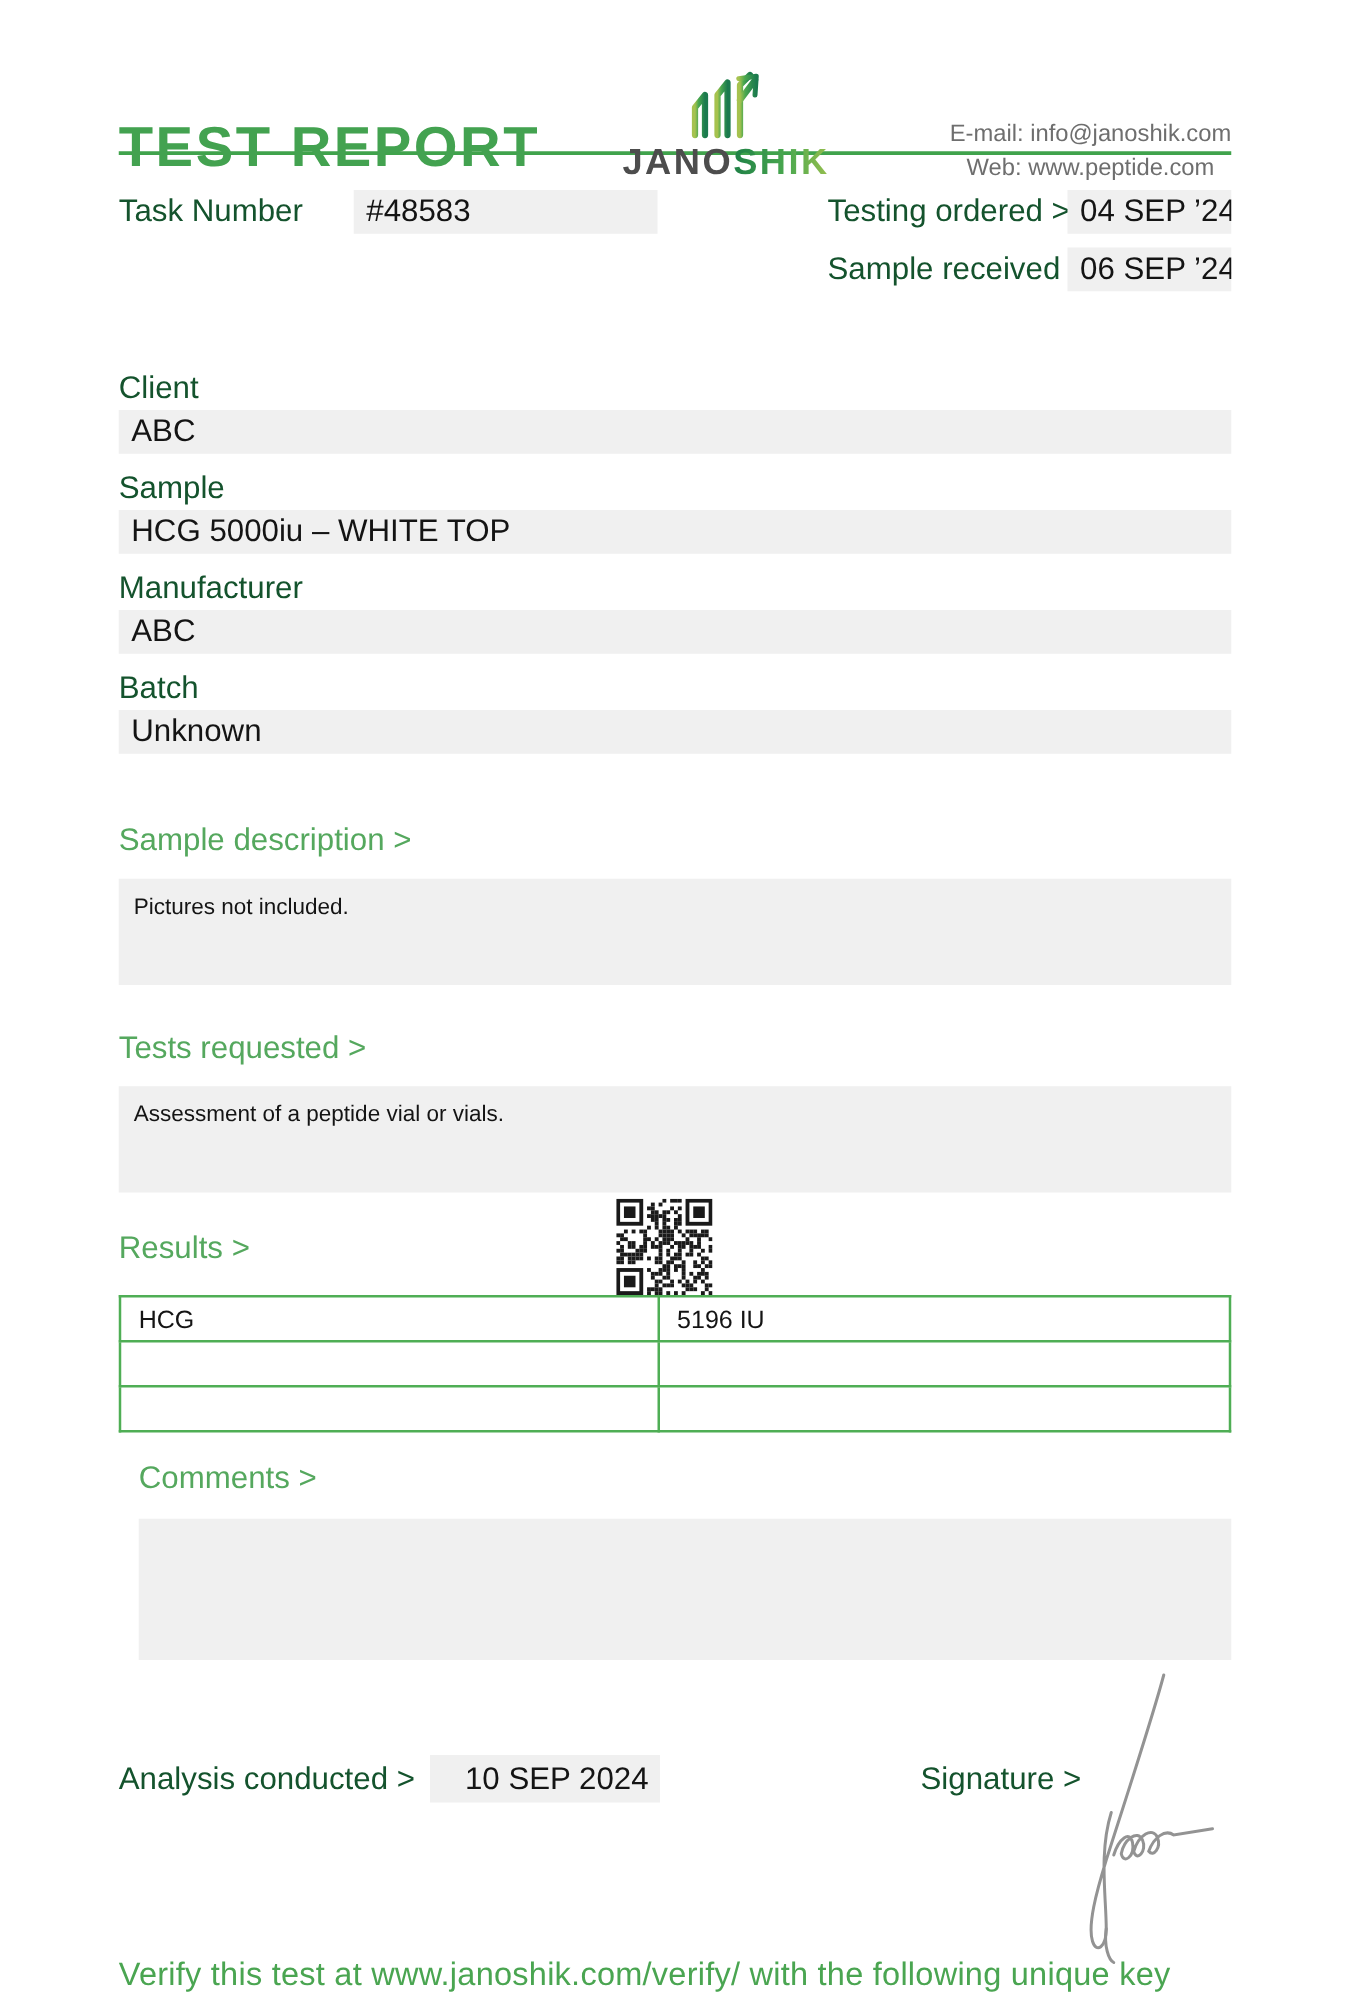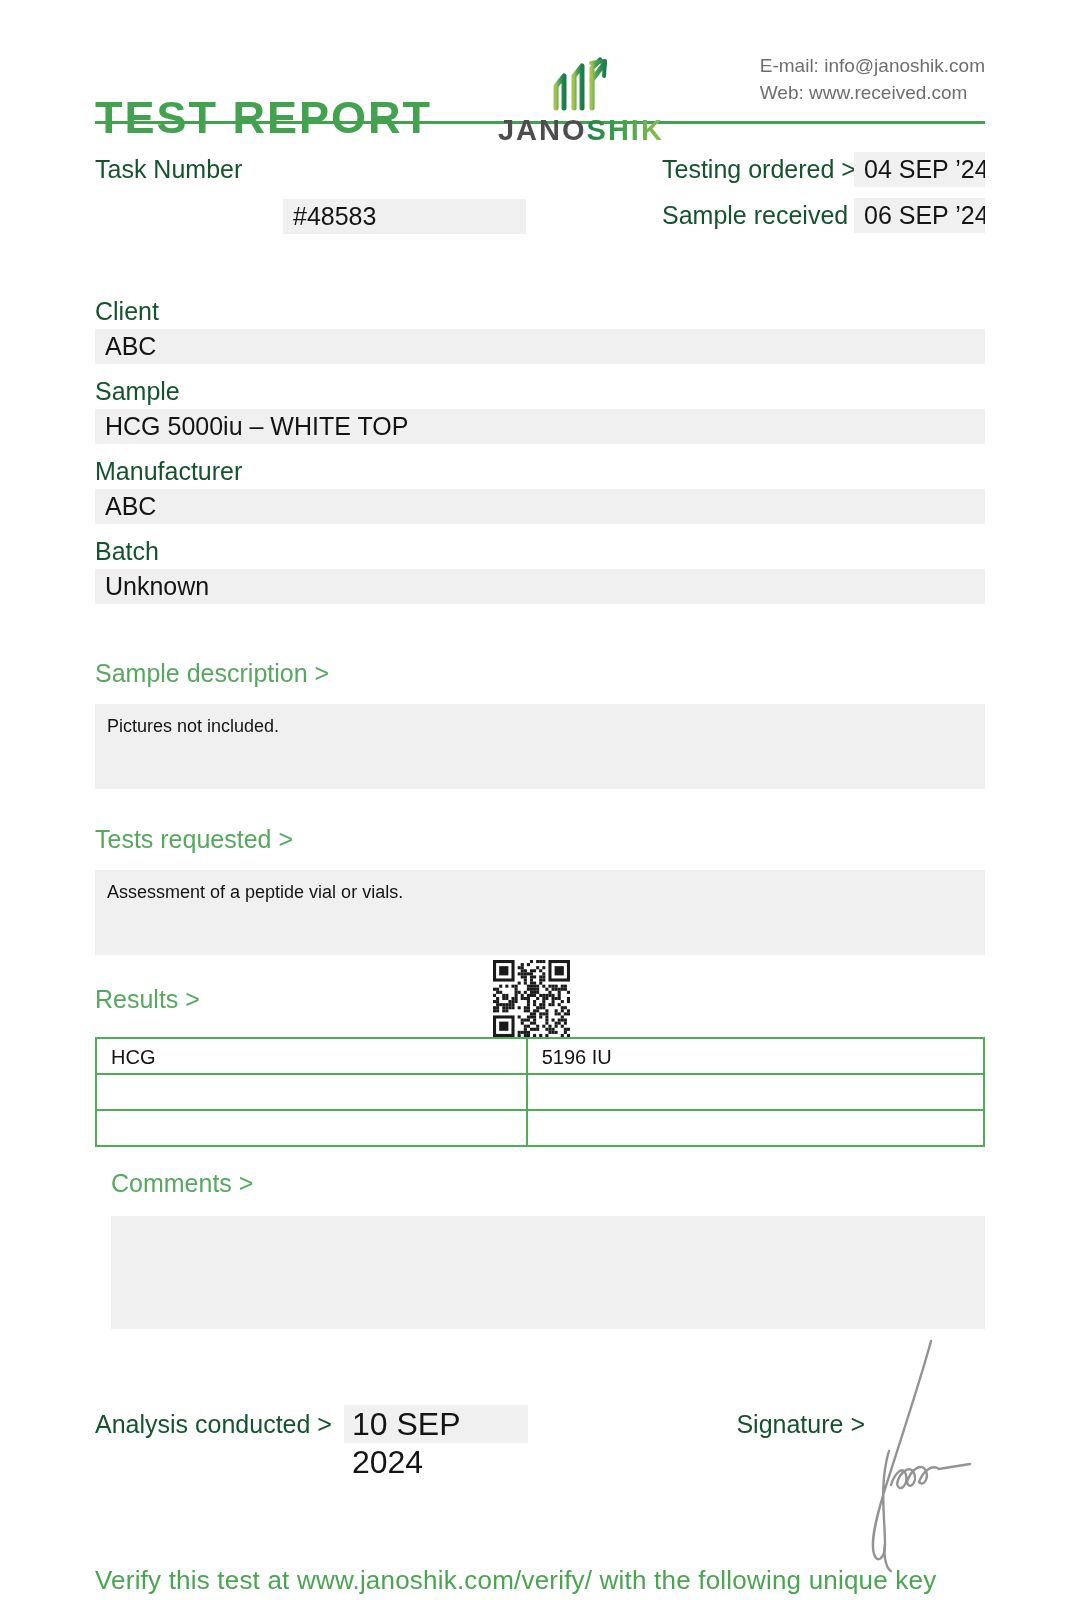--- a/index.html
+++ b/index.html
@@ -23,34 +23,34 @@
   }
   .logo-block { text-align:center; margin-top:2px; margin-left:-30px; }
   .logo-icon { display:block; margin:0 auto; }
   .logo-word { font-size:29px; font-weight:bold; letter-spacing:2px; margin-top:2px; }
   .logo-word .wm-prefix { color:#4d4d4d; }
   .logo-word .wm-suffix {
     background:linear-gradient(90deg,#1f8146,#4aa84f 55%,#97bf4e);
     -webkit-background-clip:text; background-clip:text;
     color:transparent;
   }
-  .contact { text-align:left; font-size:19px; line-height:27px; color:#6e6e6e; }
+  .contact { margin-top:42px; text-align:center; font-size:19px; line-height:27px; color:#6e6e6e; }
   .header-rule { height:3px; background:#40a34c; margin-top:0px; }
 
   
   .g-label { color:#14532d; font-size:25px; white-space:nowrap; }
   .g-box { background:#f0f0f0; color:#141414; }
   .value-box { height:35px; font-size:25px; line-height:35px; padding-left:10px; overflow:hidden; white-space:nowrap; }
   .section-label { color:#55a85e; font-size:25px; }
 
   
   .task-row { margin-top:28px; display:flex; justify-content:space-between; }
   .task-left { display:flex; }
   .task-left .g-label { width:188px; line-height:35px; }
-  .task-value { width:243px;margin-top:47px; }
+  .task-value { width:243px; }
   .dates { display:flex; flex-direction:column; gap:11px; }
   .date-line { display:flex; align-items:center; }
   .date-line .g-label { width:192px; line-height:35px; }
   .date-box { width:131px; }
 
   
   .info-rows { margin-top:60px; }
   .info-row { display:flex; margin-bottom:10px;flex-direction:column; }
   .info-row .g-label { width:188px; line-height:35px; }
   .info-row .value-box { flex:1; }
@@ -72,21 +72,21 @@
   }
   .results-table td.c0 { width:48.5%; }
 
   
   .sec-comments { margin-top:22px;padding-left:16px; }
 
   
   .bottom-row { margin-top:76px; display:flex; justify-content:space-between; position:relative; height:38px; }
   .analysis { display:flex; align-items:center; }
   .analysis .g-label { margin-right:12px; line-height:38px; }
-  .analysis-box { width:184px; height:38px; line-height:38px; font-size:32px; padding-left:8px; }
+  .analysis-box { width:184px; height:38px; line-height:38px; font-size:25px; padding-left:28px; }
   .sig-group { display:flex; align-items:center; margin-right:120px; }
   .sig-group .g-label { line-height:38px; }
   .signature-svg { position:absolute; right:-12px; top:-72px; pointer-events:none; }
 
   
   .verify-line { margin-top:122px; color:#4aa551; font-size:26px; letter-spacing:0.2px; white-space:nowrap; }
   .key-box { margin-top:15px; height:38px; display:flex; align-items:center; justify-content:center; font-size:20px; letter-spacing:0.5px; color:#1d1d1d; }
 </style>
 </head>
 <body>
@@ -113,21 +113,21 @@
           <path d="M62,22 L63,7 L49,9" stroke-width="4"></path>
         </g>
       </svg>
       <div class="logo-word">
         <span class="wm-prefix">JANO</span><span class="wm-suffix">SHIK</span>
       </div>
     </div>
 
     <div class="contact">
       <div>E-mail: info@janoshik.com</div>
-      <div>Web: www.received.com</div>
+      <div>Web: www.peptide.com</div>
     </div>
   </div>
   <div class="header-rule"></div>
 
   <div class="task-row">
     <div class="task-left">
       <div class="g-label">Task Number</div>
       <div class="g-box value-box task-value">#48583</div>
     </div>
     <div class="dates">

